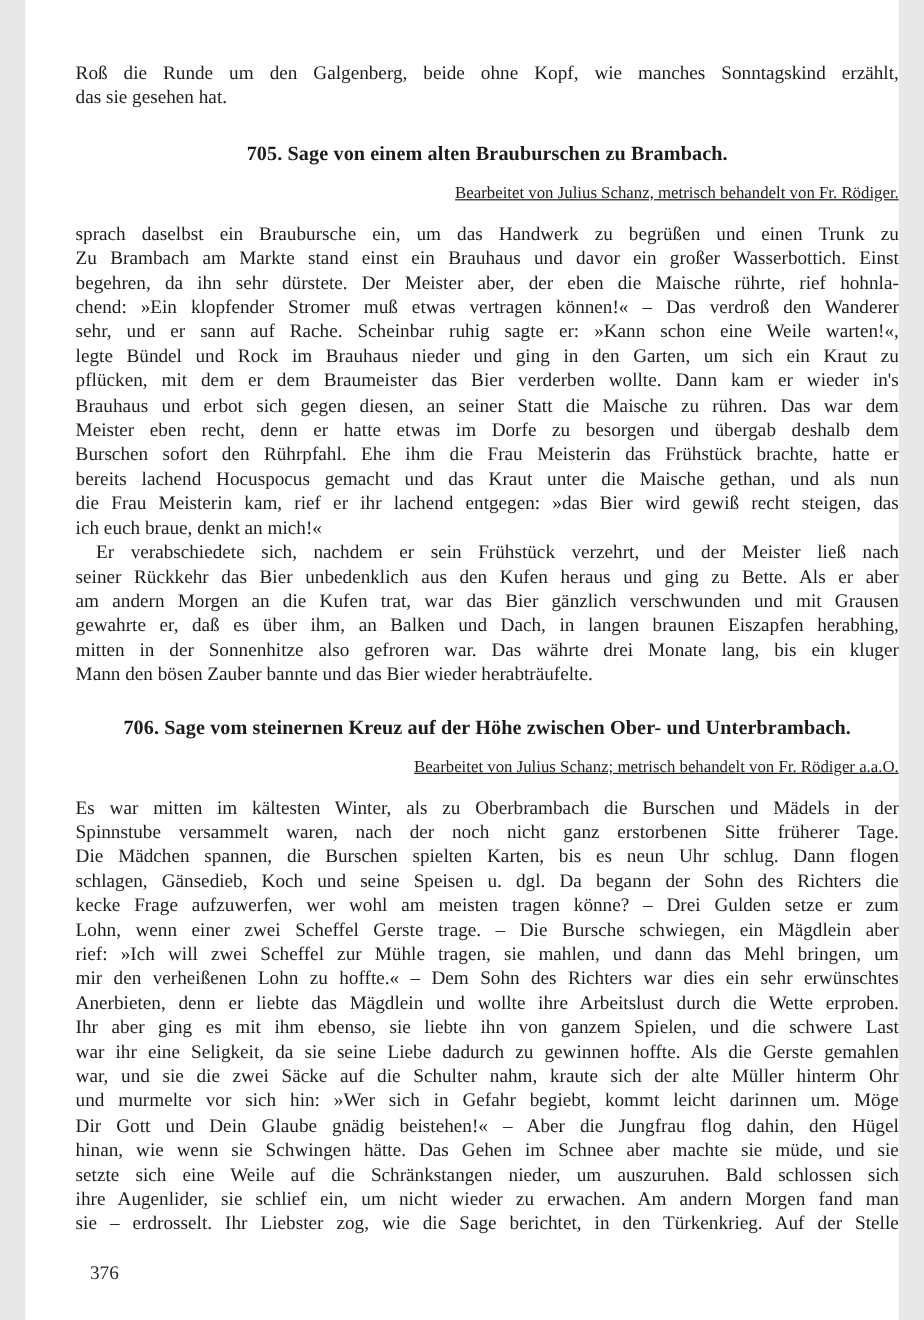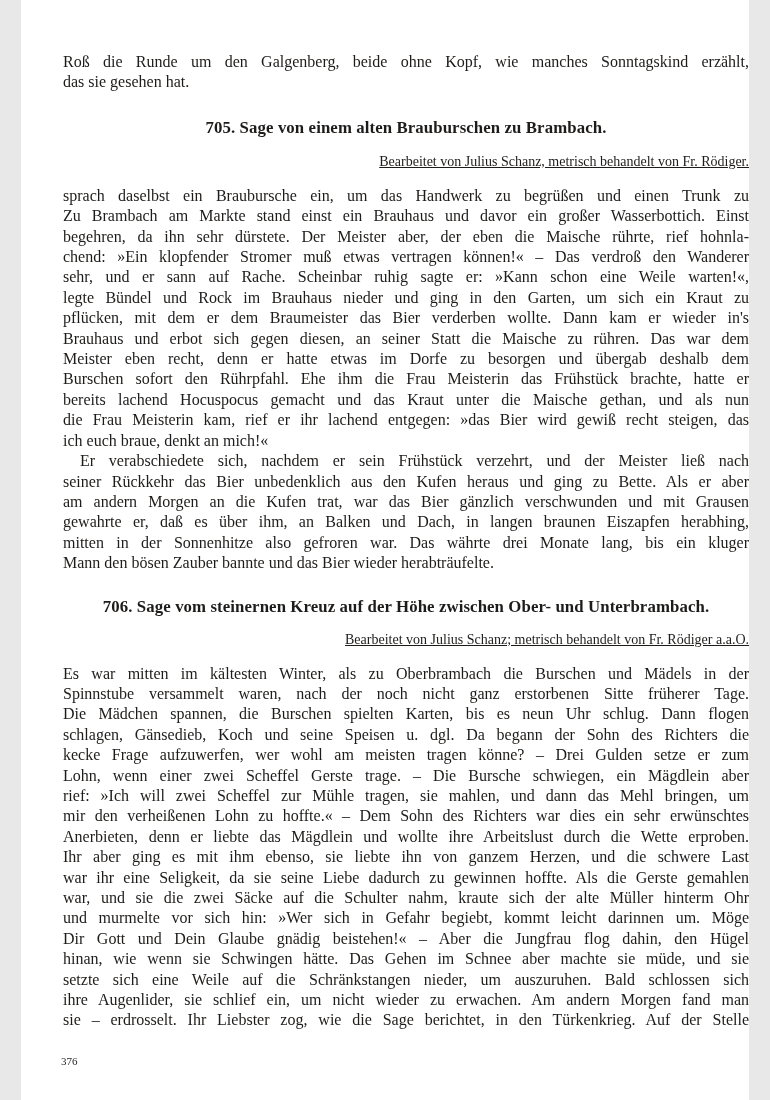--- a/index.html
+++ b/index.html
@@ -45,23 +45,23 @@
     text-decoration: underline;
   }
   .paragraph { margin-top: 14px; }
   .paragraph.continuation { margin-top: 0; }
   
   .text-col > :nth-child(5) { margin-top: 0; }
   .text-col > :nth-child(6) { margin-top: 22px; }
   .text-col > :nth-child(7) { margin-top: 13px; }
   .page-number {
     position: absolute;
-    left: 40px;
+    left: 54px;
     top: 1054px;
-    font-size: 11px;
+    font-size: 16px;
     line-height: 15px;
     color: #2a2826;
   }
 </style>
 </head>
 <body>
 
 <div class="page">
   <div class="text-col">
       <div class="paragraph continuation">
@@ -98,21 +98,21 @@
       <div class="paragraph">
         <div class="line">Es war mitten im kältesten Winter, als zu Oberbrambach die Burschen und Mädels in der</div>
         <div class="line">Spinnstube versammelt waren, nach der noch nicht ganz erstorbenen Sitte früherer Tage.</div>
         <div class="line">Die Mädchen spannen, die Burschen spielten Karten, bis es neun Uhr schlug. Dann flogen</div>
         <div class="line">schlagen, Gänsedieb, Koch und seine Speisen u. dgl. Da begann der Sohn des Richters die</div>
         <div class="line">kecke Frage aufzuwerfen, wer wohl am meisten tragen könne? – Drei Gulden setze er zum</div>
         <div class="line">Lohn, wenn einer zwei Scheffel Gerste trage. – Die Bursche schwiegen, ein Mägdlein aber</div>
         <div class="line">rief: »Ich will zwei Scheffel zur Mühle tragen, sie mahlen, und dann das Mehl bringen, um</div>
         <div class="line">mir den verheißenen Lohn zu hoffte.« – Dem Sohn des Richters war dies ein sehr erwünschtes</div>
         <div class="line">Anerbieten, denn er liebte das Mägdlein und wollte ihre Arbeitslust durch die Wette erproben.</div>
-        <div class="line">Ihr aber ging es mit ihm ebenso, sie liebte ihn von ganzem Herzen, und die schwere Last</div>
+        <div class="line">Ihr aber ging es mit ihm ebenso, sie liebte ihn von ganzem Spielen, und die schwere Last</div>
         <div class="line">war ihr eine Seligkeit, da sie seine Liebe dadurch zu gewinnen hoffte. Als die Gerste gemahlen</div>
         <div class="line">war, und sie die zwei Säcke auf die Schulter nahm, kraute sich der alte Müller hinterm Ohr</div>
         <div class="line">und murmelte vor sich hin: »Wer sich in Gefahr begiebt, kommt leicht darinnen um. Möge</div>
         <div class="line">Dir Gott und Dein Glaube gnädig beistehen!« – Aber die Jungfrau flog dahin, den Hügel</div>
         <div class="line">hinan, wie wenn sie Schwingen hätte. Das Gehen im Schnee aber machte sie müde, und sie</div>
         <div class="line">setzte sich eine Weile auf die Schränkstangen nieder, um auszuruhen. Bald schlossen sich</div>
         <div class="line">ihre Augenlider, sie schlief ein, um nicht wieder zu erwachen. Am andern Morgen fand man</div>
         <div class="line">sie – erdrosselt. Ihr Liebster zog, wie die Sage berichtet, in den Türkenkrieg. Auf der Stelle</div>
       </div>
     </div>

